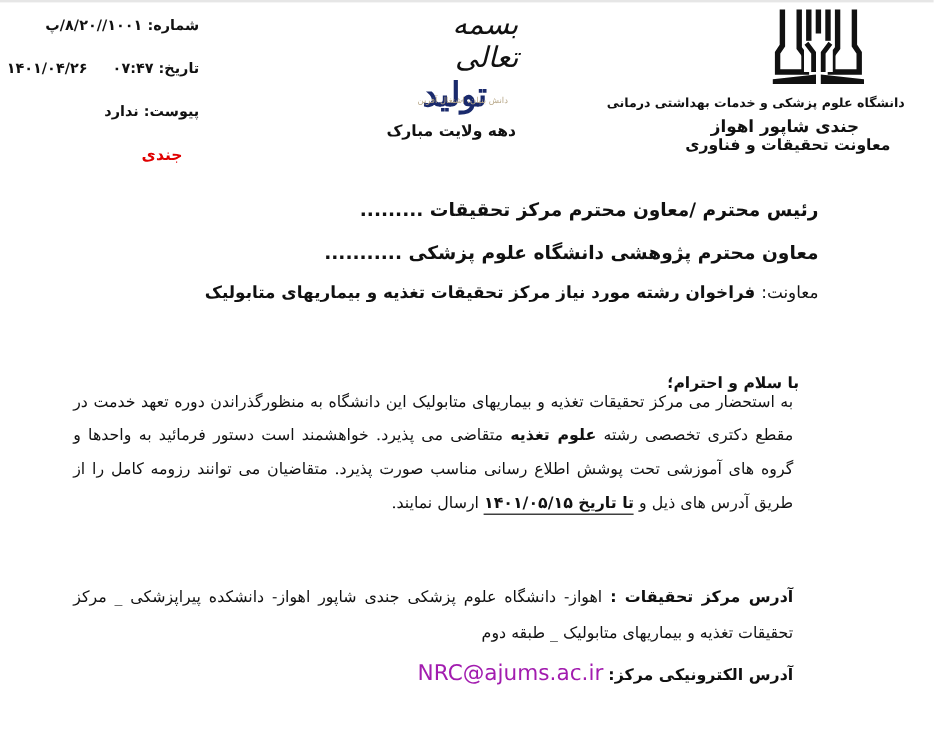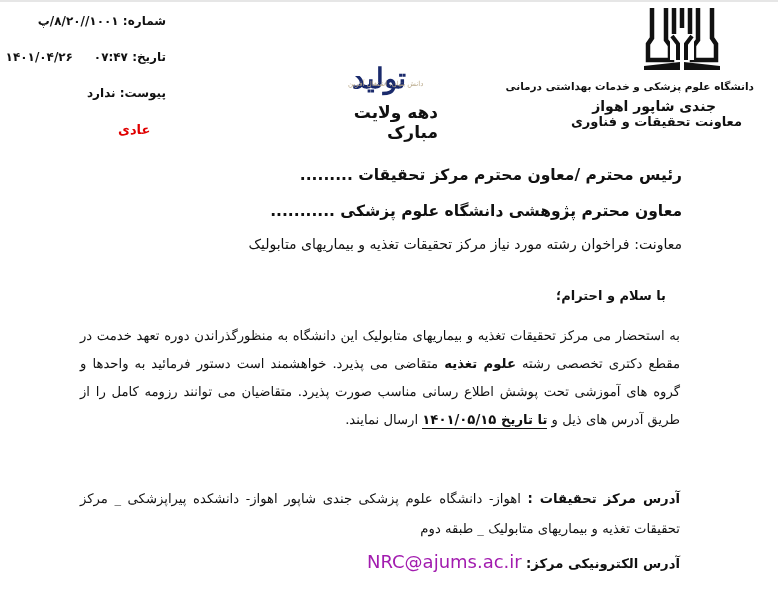--- a/index.html
+++ b/index.html
@@ -14,29 +14,29 @@
     .meta .num { letter-spacing:0.5px; }
     .priority { color:#e00000; font-size:13px; font-weight:bold; }
 
     
     .slogan-area { left:322px; top:4px; width:110px; height:110px; }
     .calli1 { position:absolute; left:28px; top:2px; font-family:"DejaVu Serif", serif;
               font-size:24px; font-style:italic; color:#111; }
     .calli2 { position:absolute; left:30px; top:38px; font-family:"DejaVu Serif", serif;
               font-size:28px; font-weight:bold; color:#1a2a6c;margin-top:20px; }
     .calli3 { position:absolute; left:26px; top:76px; font-size:7px; color:#b9a98a; }
-    .decade { left:322px; top:102px; width:116px; text-align:right; font-size:17px; font-weight:bold; }
+    .decade { left:322px; top:102px; width:116px; text-align:left; font-size:13px; font-weight:bold; }
 
     
     .logo { left:642px; top:4px; width:80px; height:70px; }
     .uni { right:24px; text-align:right; font-weight:bold; white-space:nowrap; }
 
     
     .line { right:96px; text-align:center; white-space:nowrap; font-weight:bold; }
-    .para { right:98px; width:600px; text-align:justify; text-align-last:right; direction:rtl;
+    .para { right:117px; width:600px; text-align:justify; text-align-last:right; direction:rtl;
             font-family:"DejaVu Serif", serif; font-size:13.2px; line-height:28px; }
     .para b { font-family:"DejaVu Sans", sans-serif; font-weight:bold; }
     .u { border-bottom:1.5px solid #111; padding-bottom:1px; }
     .email { font-family:"DejaVu Sans", sans-serif; font-weight:normal; color:#a21caf; font-size:18px;margin-top:11px; }
   </style>
 </head>
 <body>
 
 <div class="topline"></div>
 
@@ -47,23 +47,24 @@
 <div class="abs meta rtl" style="top:50px; right:612px;">
   <span>تاریخ:</span>
   <span>۰۷:۴۷</span>
   &nbsp;&nbsp;&nbsp;
   <span>۱۴۰۱/۰۴/۲۶</span>
 </div>
 <div class="abs meta rtl" style="top:86px; right:612px;">
   <span>پیوست:</span>
   <span>ندارد</span>
 </div>
-<div class="abs priority rtl" style="top:122px; left:118px;">عادی</div>
+<div class="abs priority rtl" style="top:122px; left:118px;">جندی</div>
 
 <div class="abs slogan-area">
+  <div class="calli1 rtl">بسمه تعالی</div>
   <div class="calli2 rtl">تولید</div>
   <div class="calli3 rtl">دانش بنیان، اشتغال آفرین</div>
 </div>
 <div class="abs decade rtl">دهه ولایت مبارک</div>
 
 <div class="abs logo">
   <svg width="80" height="70" viewBox="0 0 80 70">
     <g fill="none" stroke="#111" stroke-width="4.5" stroke-linejoin="miter">
       <path d="M10 4 V34 L6 40 V56 H30 V44 L24 36 V4"></path>
       <path d="M70 4 V34 L74 40 V56 H50 V44 L56 36 V4"></path>
@@ -78,24 +79,24 @@
 </div>
 <div class="abs uni rtl" style="top:80px; font-size:10.5px;">دانشگاه علوم پزشکی و خدمات بهداشتی درمانی</div>
 <div class="abs uni rtl" style="top:98px; right:62px; font-size:14px;">جندی شاپور اهواز</div>
 <div class="abs uni rtl" style="top:114px; right:36px; font-size:13px;">معاونت تحقیقات و فناوری</div>
 
 <div class="abs line rtl" style="top:166px; font-size:15.5px;">رئیس محترم /معاون محترم مرکز تحقیقات .........</div>
 <div class="abs line rtl" style="top:202px; font-size:15.5px;">معاون محترم پژوهشی دانشگاه علوم پزشکی ...........</div>
 
 <div class="abs line rtl" style="top:236px; font-size:14px;">
   <span style="font-weight:normal;">معاونت:</span>
-  <span style="font-weight:normal;">فراخوان رشته مورد نیاز مرکز تحقیقات تغذیه و بیماریهای متابولیک</span>
+  <span style="font-weight:bold;">فراخوان رشته مورد نیاز مرکز تحقیقات تغذیه و بیماریهای متابولیک</span>
 </div>
 
-<div class="abs line rtl" style="top:288px; right:112px; font-size:13px;">با سلام و احترام؛</div>
+<div class="abs line rtl" style="top:312px; right:112px; font-size:13px;">با سلام و احترام؛</div>
 
 <div class="abs para" style="top:322px;">
   <span>به استحضار می مرکز تحقیقات تغذیه و بیماریهای متابولیک این دانشگاه به منظورگذراندن دوره تعهد خدمت در مقطع دکتری تخصصی رشته</span>
   <b>علوم تغذیه</b>
   <span>متقاضی می پذیرد. خواهشمند است دستور فرمائید به واحدها و گروه های آموزشی تحت پوشش اطلاع رسانی مناسب صورت پذیرد. متقاضیان می توانند رزومه کامل را از طریق آدرس های ذیل و</span>
   <b class="u">تا تاریخ ۱۴۰۱/۰۵/۱۵</b>
   <span>ارسال نمایند.</span>
 </div>
 
 <div class="abs para" style="top:484px; line-height:30px;">

